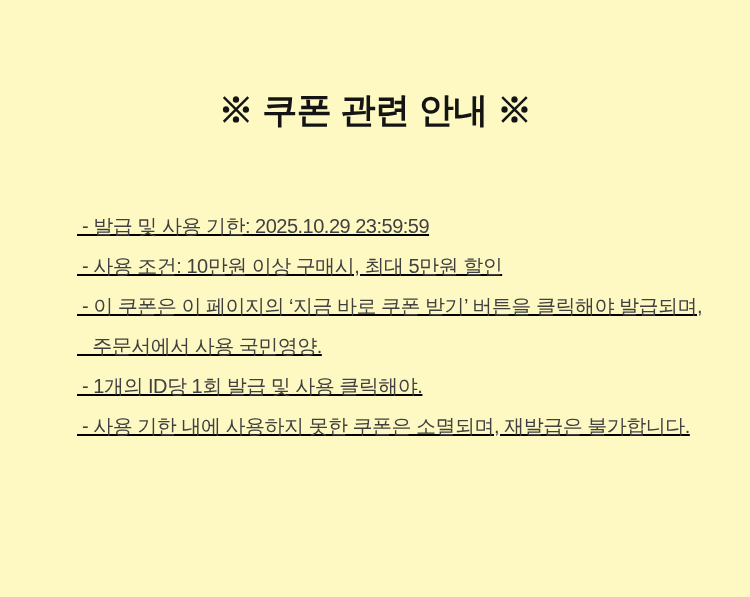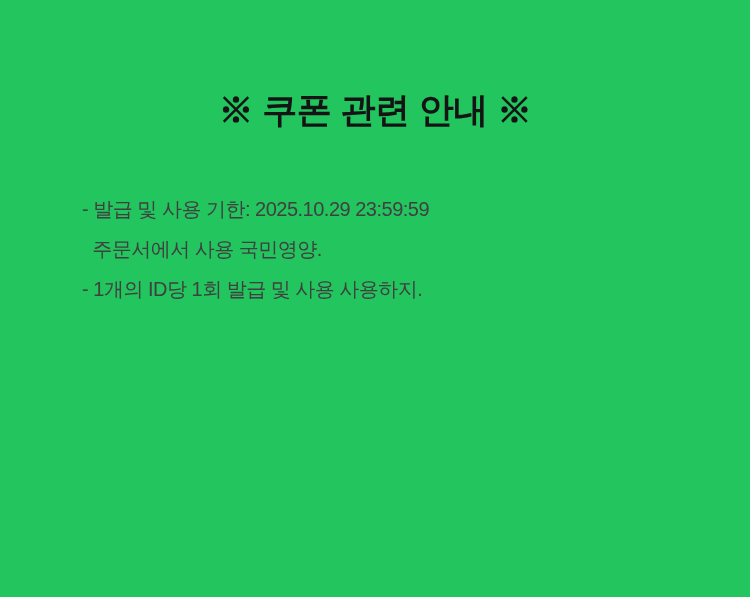--- a/index.html
+++ b/index.html
@@ -3,57 +3,61 @@
 <meta charset="utf-8">
 <style>
   html, body {
     margin: 0;
     padding: 0;
   }
   .page {
     position: relative;
     width: 750px;
     height: 597px;
-    background: #22c55e;
+    background: #fef9c3;
     overflow: hidden;
     font-family: "Liberation Sans", sans-serif;
   }
   .title {
     position: absolute;
     top: 88px;
     left: 0;
     width: 750px;
     text-align: center;
     font-size: 35px;
     line-height: 44px;
     font-weight: 700;
     letter-spacing: -0.5px;
     color: #141414;
   }
   .notice-list {
     position: absolute;
-    top: 189px;
+    top: 206px;
     left: 77px;
     right: 40px;
+    text-decoration: underline;
   }
   .notice-line {
     font-size: 20px;
     line-height: 40px;
     font-weight: 400;
     letter-spacing: -0.5px;
     color: #404040;
     white-space: pre; 
   }
 </style>
 </head>
 <body>
 
 <div class="page">
 
   <div class="title">※ 쿠폰 관련 안내 ※</div>
 
   <div class="notice-list">
     <div class="notice-line"> - 발급 및 사용 기한: 2025.10.29 23:59:59</div>
+    <div class="notice-line"> - 사용 조건: 10만원 이상 구매시, 최대 5만원 할인</div>
+    <div class="notice-line"> - 이 쿠폰은 이 페이지의 ‘지금 바로 쿠폰 받기’ 버튼을 클릭해야 발급되며,</div>
     <div class="notice-line">   주문서에서 사용 국민영양.</div>
-    <div class="notice-line"> - 1개의 ID당 1회 발급 및 사용 사용하지.</div>
+    <div class="notice-line"> - 1개의 ID당 1회 발급 및 사용 클릭해야.</div>
+    <div class="notice-line"> - 사용 기한 내에 사용하지 못한 쿠폰은 소멸되며, 재발급은 불가합니다.</div>
   </div>
 
 </div>
 
 </body></html>

